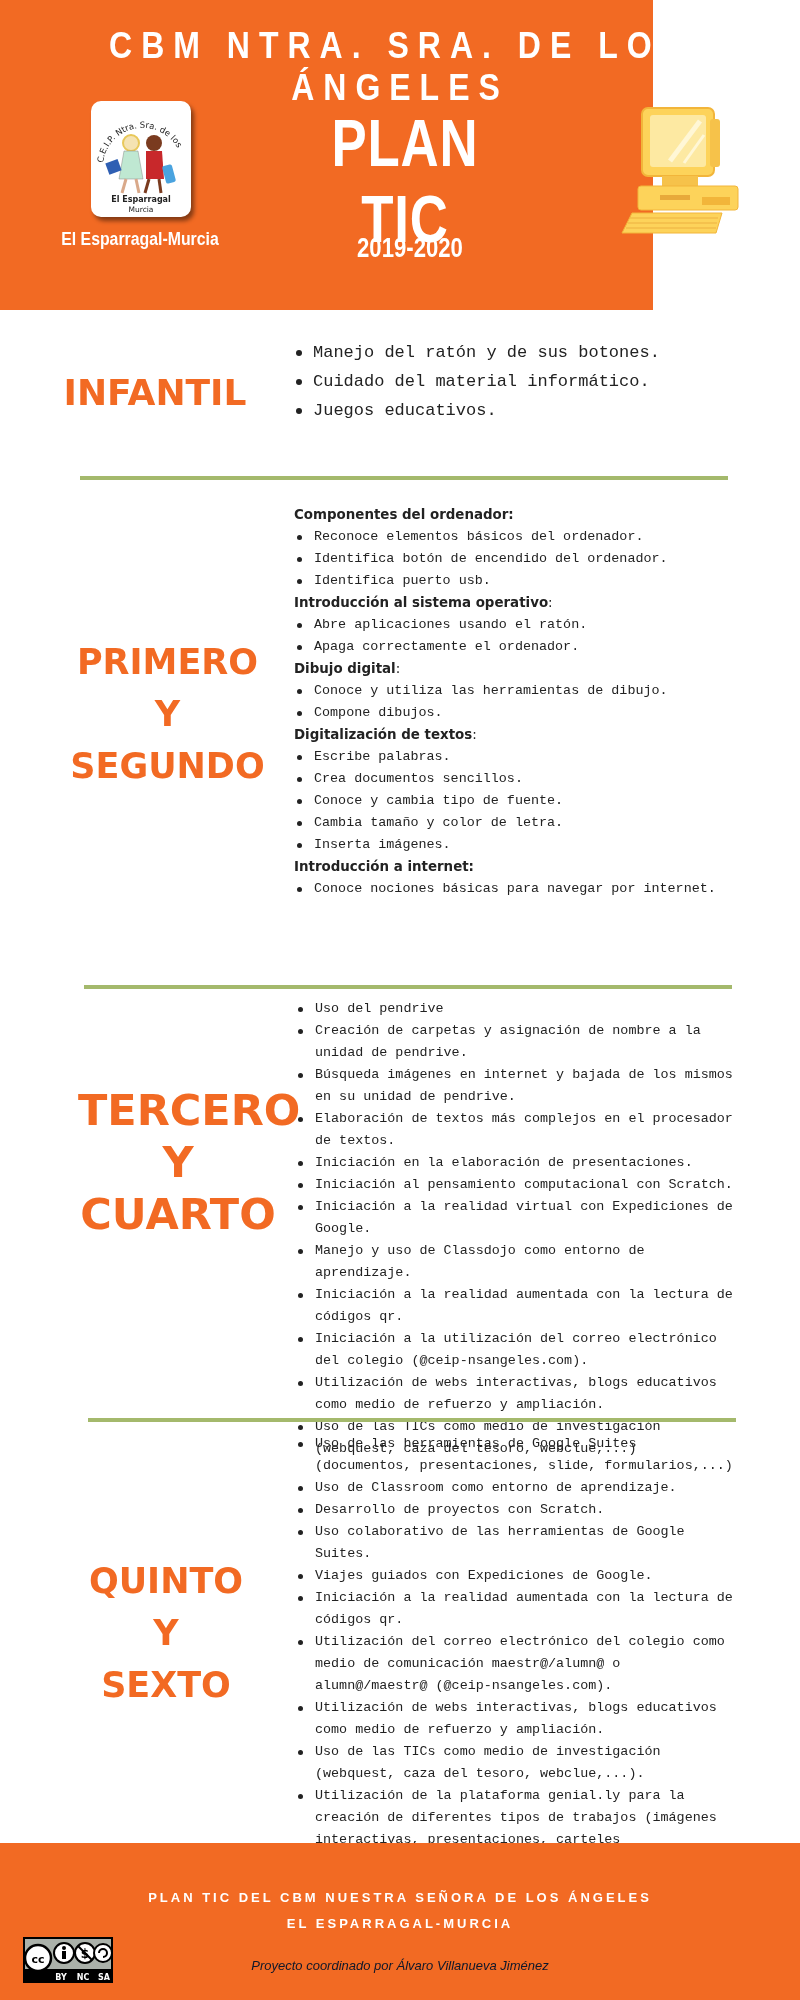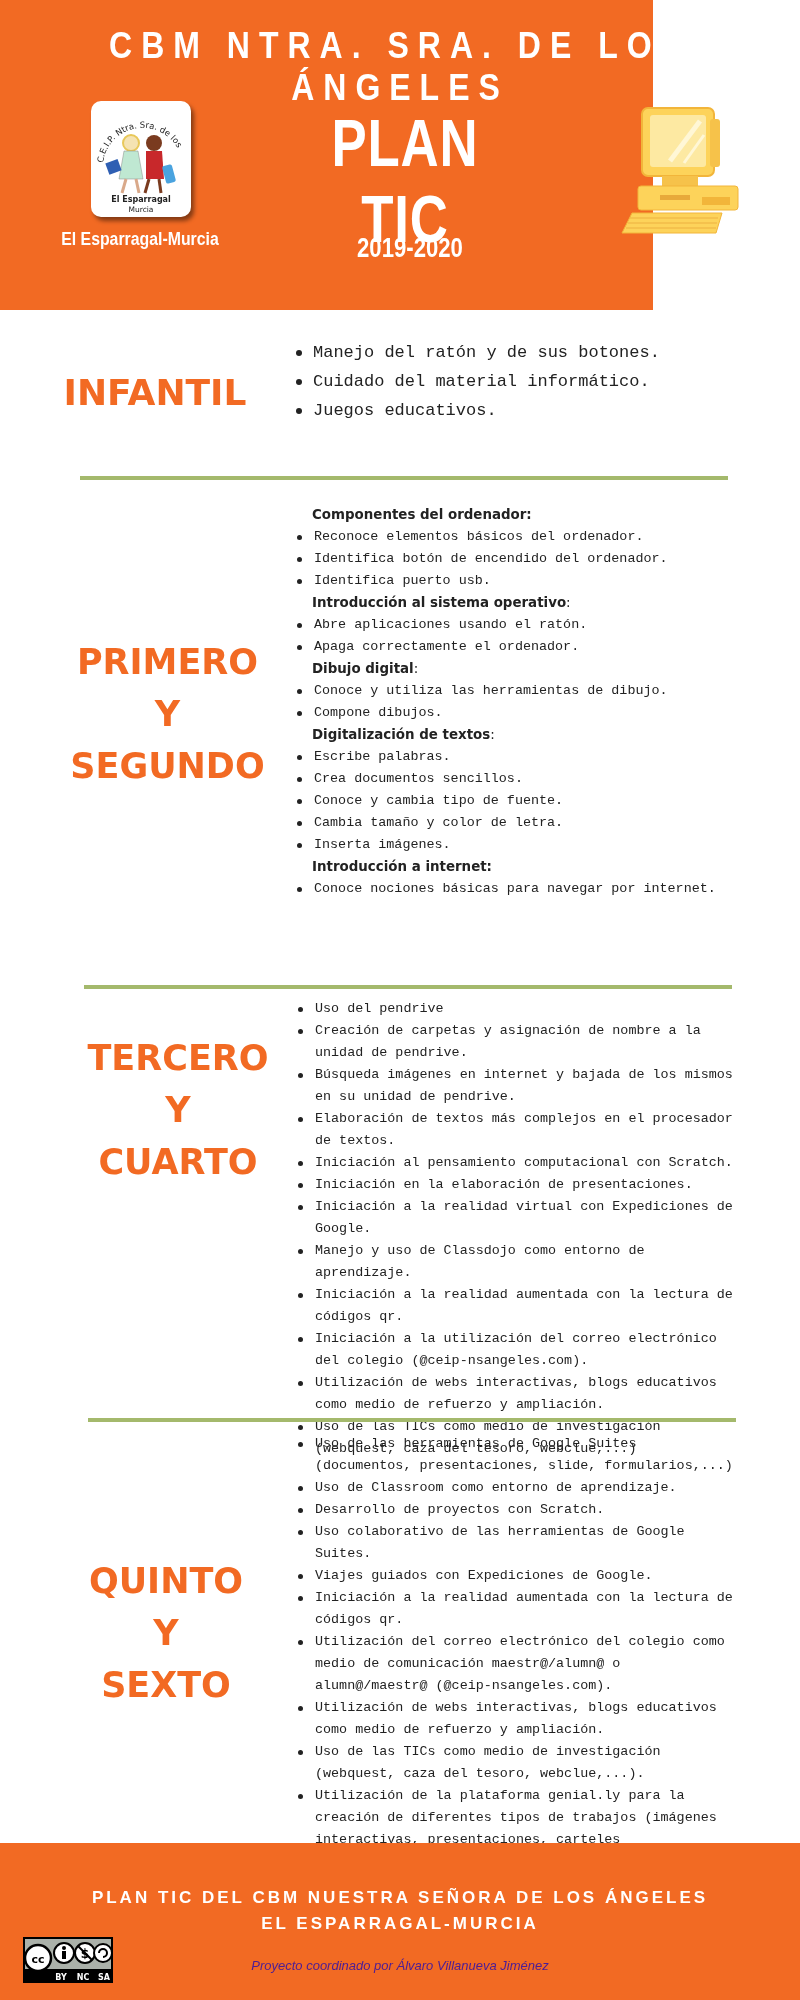--- a/index.html
+++ b/index.html
@@ -36,40 +36,40 @@
     position: absolute; color: #f26a23; font-weight: bold; text-align: center;
     font-family: "DejaVu Sans", sans-serif; line-height: 1.45;
   }
   .content { position: absolute; font-family: "DejaVu Sans", sans-serif; color: #222; }
   .content ul { list-style: none; font-family: Liberation Mono, monospace; }
   .content li { position: relative; padding-left: 20px; }
   .content li::before {
     content: ""; position: absolute; left: 3px; width: 5px; height: 5px; border-radius: 50%;
     background: #222;
   }
-  .sub-title { font-weight: bold; margin-left: 18px; }
+  .sub-title { font-weight: bold; }
 
   .infantil-list { left: 293px; top: 338px; font-size: 17px; line-height: 29px; }
   .infantil-list li { padding-left: 20px; }
   .infantil-list li::before { top: 12px; width: 6px; height: 6px; }
 
   .small-list { font-size: 13.4px; line-height: 22px; }
   .small-list li::before { top: 9px; }
 
   .divider { position: absolute; height: 4px; background: #a4b96c; }
 
   .footer { position: absolute; left: 0; top: 1843px; width: 800px; height: 157px; background: #f26a23; }
   .footer-title {
     position: absolute; left: 0; top: 42px; width: 800px; text-align: center; color: #fff;
-    font-weight: bold; font-size: 17px; letter-spacing: 3px; line-height: 26px;
+    font-weight: bold; font-size: 13px; letter-spacing: 3px; line-height: 26px;
   }
   .cc-badge { position: absolute; left: 23px; top: 94px; width: 90px; height: 46px; }
   .credit {
     position: absolute; left: 180px; top: 115px; width: 440px; text-align: center;
-    color: #4c1d95; font-style: italic; font-size: 13px;
+    color: #0f172a; font-style: italic; font-size: 13px;
   }
 </style>
 </head>
 <body>
 
 <div class="header">
   <div class="school-title">CBM NTRA. SRA. DE LOS ÁNGELES</div>
 
   <div class="logo">
     <svg viewBox="0 0 100 116">
@@ -163,33 +163,33 @@
     <li>Cambia tamaño y color de letra.</li>
     <li>Inserta imágenes.</li>
   </ul>
   <div class="sub-title"><span>Introducción a internet:</span></div>
   <ul>
     <li>Conoce nociones básicas para navegar por internet.</li>
   </ul>
 </div>
 <div class="divider" style="left:84px; top:985px; width:648px;"></div>
 
-<div class="section-heading" style="left:78px; top:1032px; width:200px; font-size:35px; line-height:52px;">
+<div class="section-heading" style="left:78px; top:1084px; width:200px; font-size:43px; line-height:52px;">
   <div>TERCERO</div>
   <div>Y</div>
   <div>CUARTO</div>
 </div>
 <div class="content small-list" style="left:295px; top:998px; width:440px;">
   <ul>
     <li>Uso del pendrive</li>
     <li>Creación de carpetas y asignación de nombre a la unidad de pendrive.</li>
     <li>Búsqueda imágenes en internet y bajada de los mismos en su unidad de pendrive.</li>
     <li>Elaboración de textos más complejos en el procesador de textos.</li>
+    <li>Iniciación en la elaboración de presentaciones.</li>
     <li>Iniciación al pensamiento computacional con Scratch.</li>
-    <li>Iniciación en la elaboración de presentaciones.</li>
     <li>Iniciación a la realidad virtual con Expediciones de Google.</li>
     <li>Manejo y uso de Classdojo como entorno de aprendizaje.</li>
     <li>Iniciación a la realidad aumentada con la lectura de códigos qr.</li>
     <li>Iniciación a la utilización del correo electrónico del colegio (@ceip-nsangeles.com).</li>
     <li>Utilización de webs interactivas, blogs educativos como medio de refuerzo y ampliación.</li>
     <li>Uso de las TICs como medio de investigación (webquest, caza del tesoro, webclue,...)</li>
   </ul>
 </div>
 <div class="divider" style="left:88px; top:1418px; width:648px;"></div>
 

